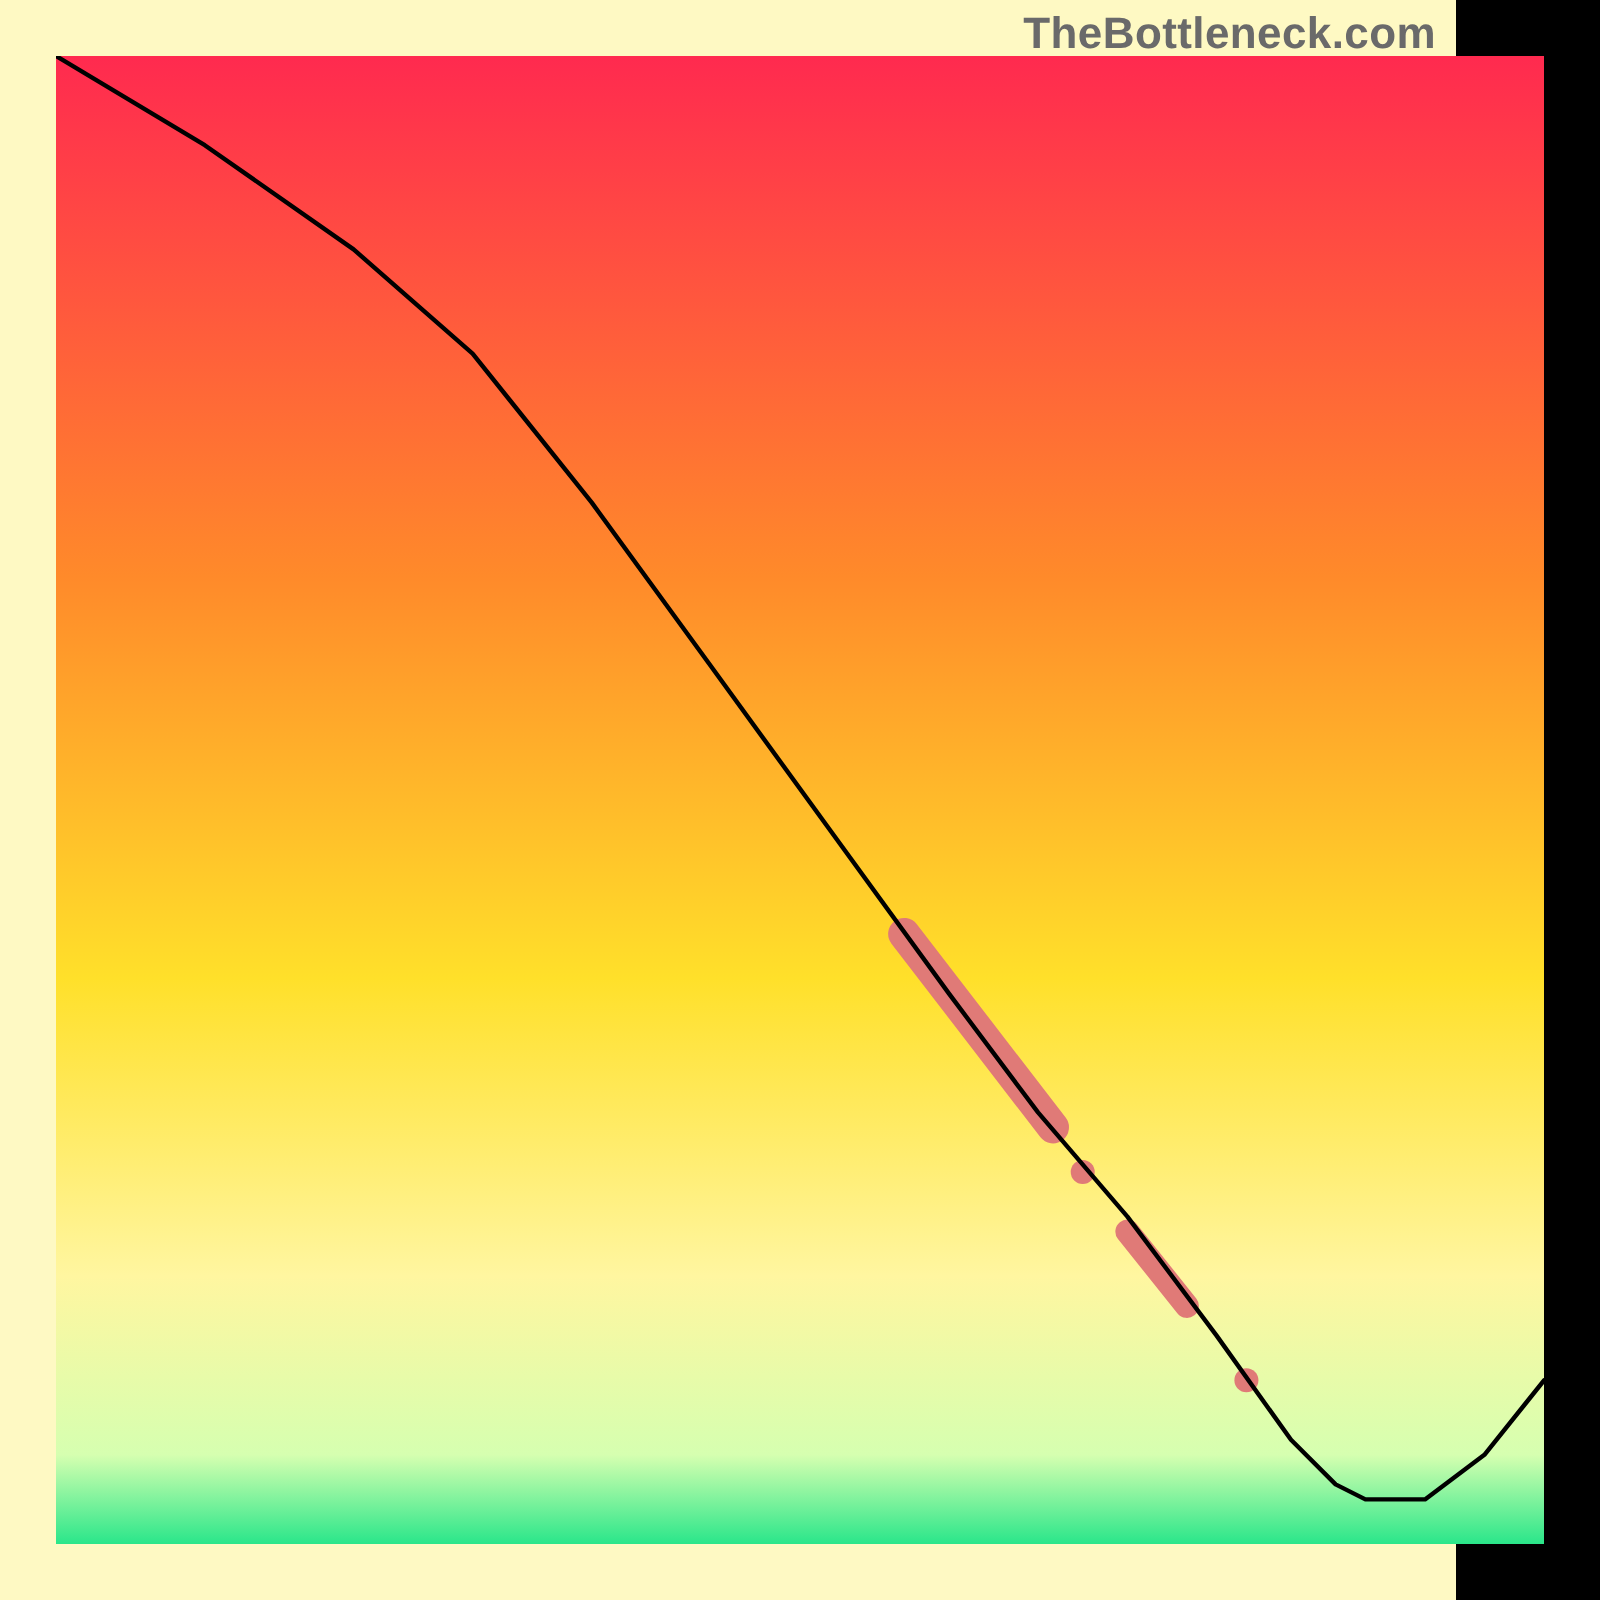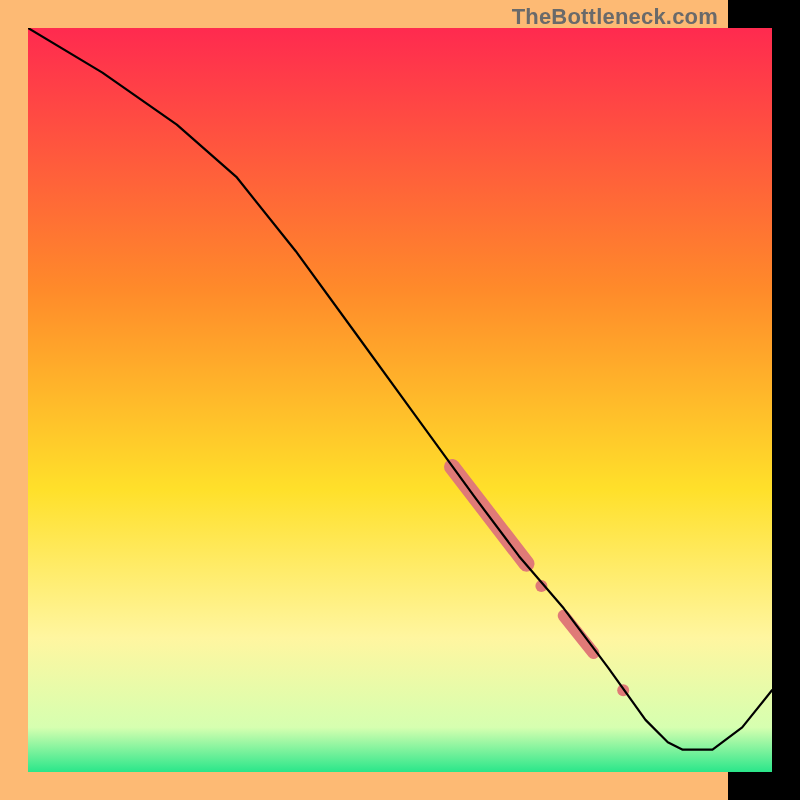--- a/index.html
+++ b/index.html
@@ -1,21 +1,21 @@
 <!DOCTYPE html>
 <html><head>
 <meta charset="utf-8">
 <style>
   * { margin: 0; padding: 0; box-sizing: border-box; }
   html, body { width: 800px; height: 800px; overflow: hidden; background: #000; }
   .frame {
     position: relative;
     width: 728px;
     height: 800px;
-    background: #fdba74;
+    background: #fef9c3;
   }
   .watermark {
     position: absolute;
     top: 4px;
     right: 10px;
     font-family: Arial, Helvetica, sans-serif;
     font-size: 22px;
     font-weight: 600;
     color: #6a6a6a;
     letter-spacing: 0.2px;

